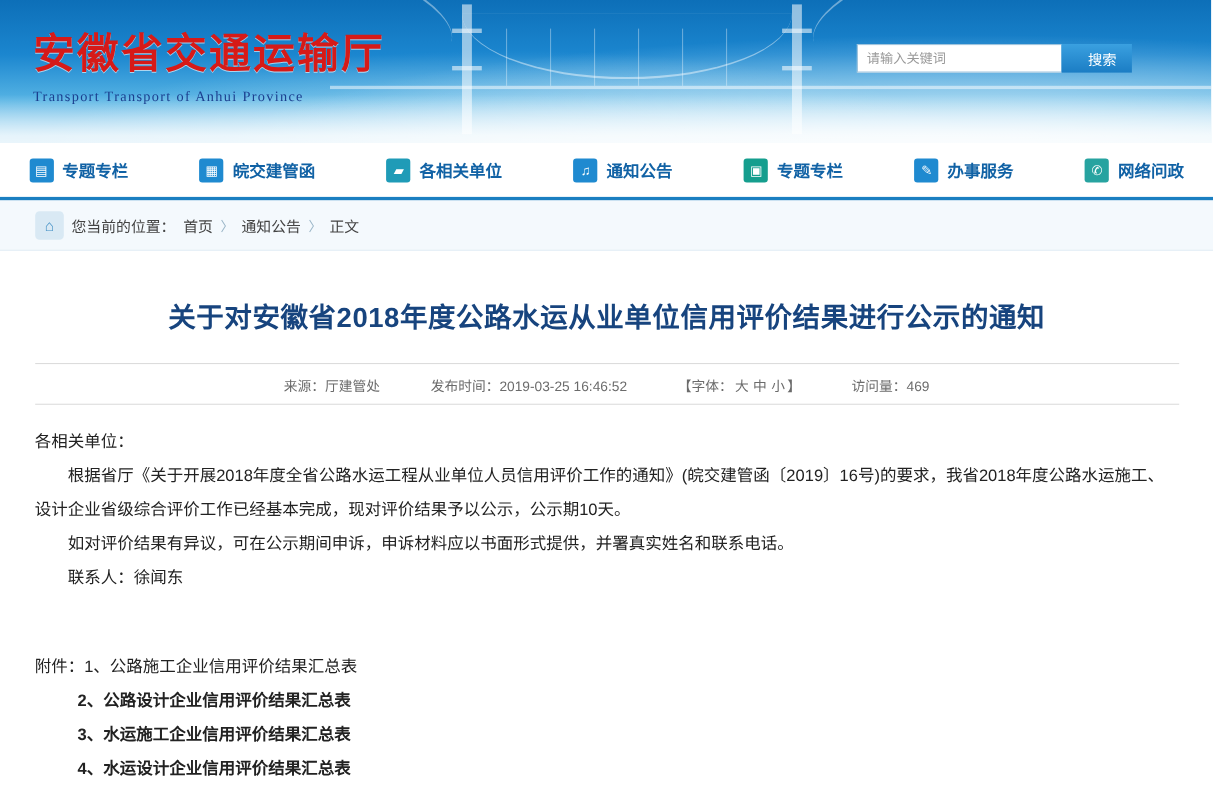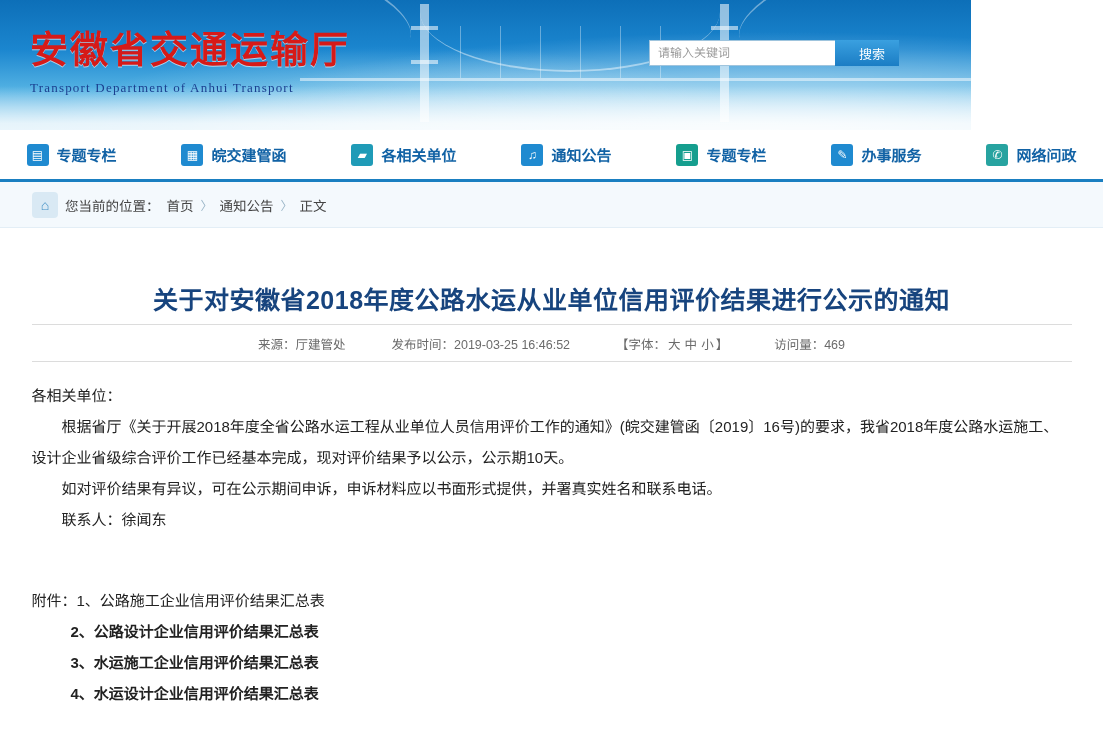--- a/index.html
+++ b/index.html
@@ -13,21 +13,21 @@
   }
   .page {
     position: relative;
     width: 1103px; height: 730px;
     background: #ffffff;
   }
 
   
   .banner {
     position: relative;
-    width: 971px;
+    width: 1101px;
     height: 130px;
     background: linear-gradient(180deg, #0d6fb8 0%, #1b86cf 38%, #55b3e4 70%, #a9d9f2 100%);
     overflow: hidden;
   }
   .banner .sky {
     position: absolute; left: 0; top: 0; width: 100%; height: 100%;
     background:
       radial-gradient(ellipse at 80% 110%, rgba(255,255,255,0.85) 0%, rgba(255,255,255,0) 55%),
       radial-gradient(ellipse at 42% 120%, rgba(255,255,255,0.55) 0%, rgba(255,255,255,0) 50%);
   }
@@ -138,26 +138,26 @@
     color: #3f8ec4; font-size: 14px;
   }
   .crumb a { color: #444; text-decoration: none; cursor: pointer; }
   .crumb .sep { color: #9bb6c8; font-size: 12px; }
 
   
   .article {
     width: 1040px; margin: 0 auto; position: relative;
   }
   h1.title {
-    margin: 52px 0 0 0; padding: 0 20px;
+    margin: 40px 0 0 0; padding: 0 20px;
     text-align: center; font-size: 25px; color: #17447e; font-weight: bold;
     letter-spacing: 0.5px;
   }
   .meta {
-    margin-top: 8px;
+    margin-top: 26px;
     border-top: 1px solid #dcdcdc;
     border-bottom: 1px solid #dcdcdc;
     height: 38px;
     display: flex; align-items: center; justify-content: center;
     gap: 46px; font-size: 12.5px; color: #6b6b6b;
   }
   .meta .fs a { color: #6b6b6b; text-decoration: none; cursor: pointer; margin: 0 2px; }
 
   .body-text {
     margin-top: 18px;
@@ -195,21 +195,21 @@
       <div class="hanger" style="left:200px"></div>
       <div class="hanger" style="left:240px"></div>
       <div class="hanger" style="left:280px"></div>
       <div class="hanger" style="left:320px"></div>
       <div class="hanger" style="left:360px"></div>
     </div>
     <div class="wave"></div>
 
     <div class="logo">
       <div class="cn">安徽省交通运输厅</div>
-      <div class="en">Transport Department of Anhui Transport</div>
+      <div class="en">Transport Transport of Anhui Province</div>
     </div>
 
     <div class="search-box">
       <input type="text" value="" placeholder="请输入关键词" style="">
       <button class="search-btn">搜索</button>
     </div>
   </div>
 
   <div class="nav">
     <div class="nav-inner">

